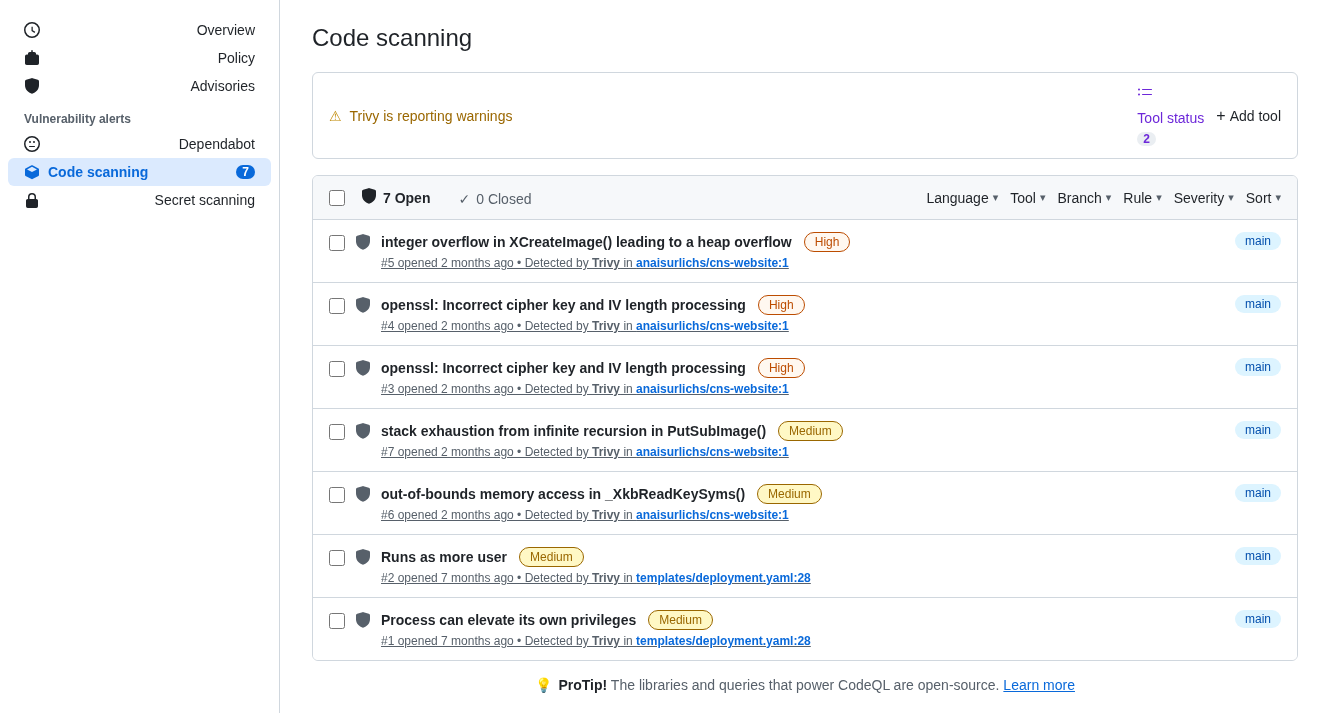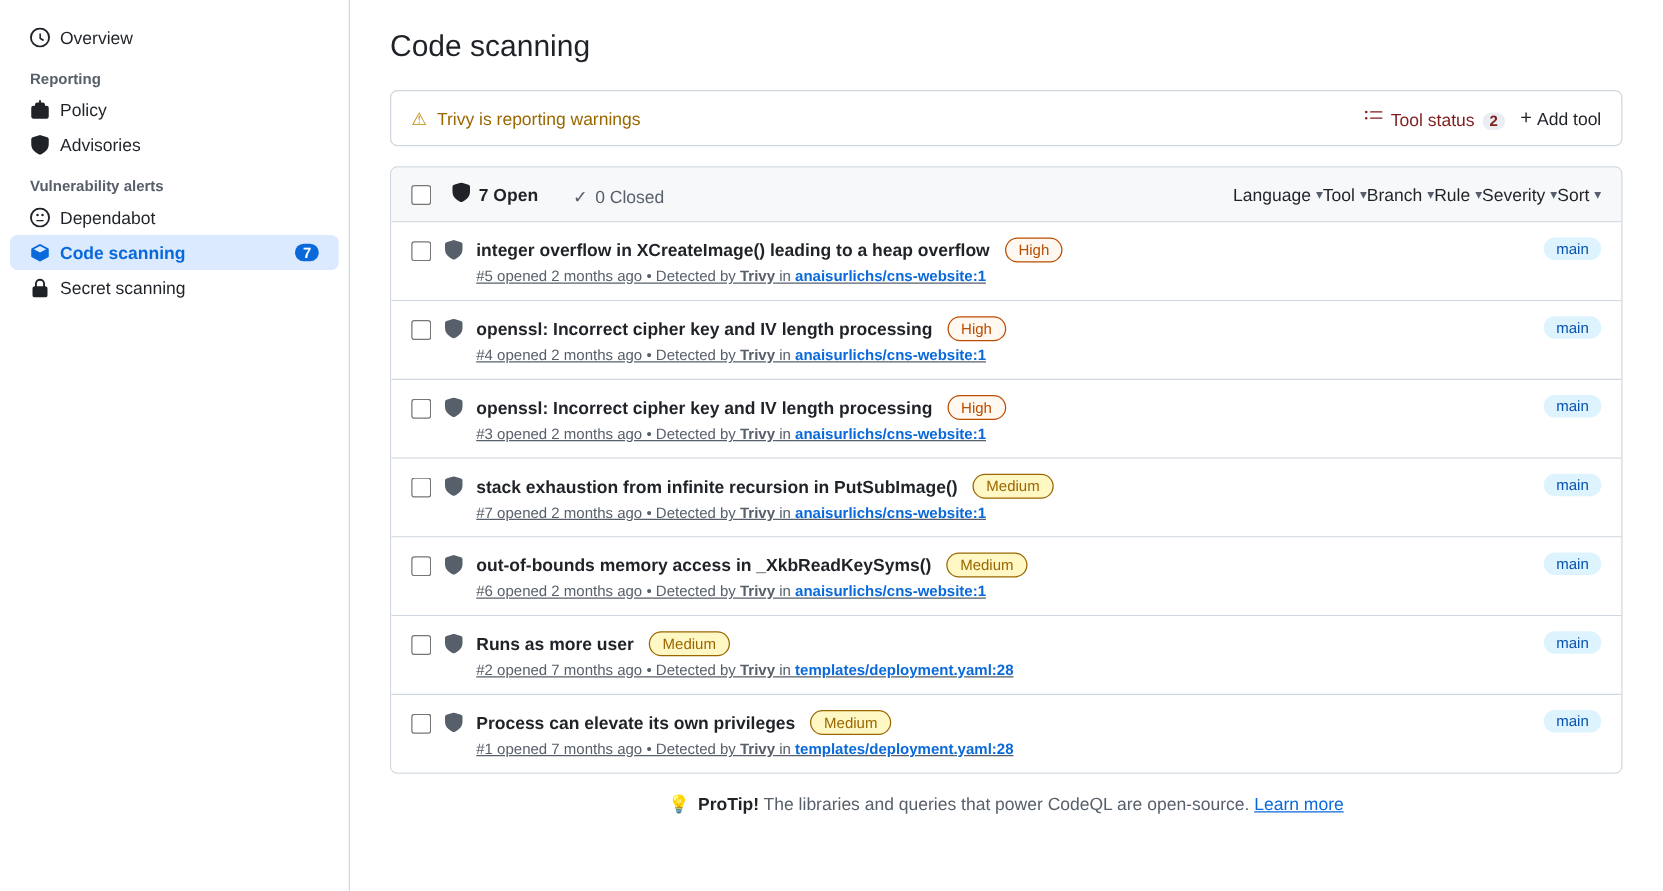--- a/index.html
+++ b/index.html
@@ -1,52 +1,52 @@
 <!DOCTYPE html>
 <html><head>
   <meta charset="utf-8">
   <style>
     * { box-sizing: border-box; margin: 0; padding: 0; }
     body { font-family: -apple-system, BlinkMacSystemFont, "Segoe UI", Helvetica, Arial, sans-serif; font-size: 14px; color: #1f2328; background: #fff; display: flex; min-height: 713px; }
 
     
     .sidebar { width: 280px; min-width: 280px; padding: 16px 0; border-right: 1px solid #d0d7de; }
-    .sidebar-item { display: flex; align-items: center; gap: 8px; padding: 6px 16px; cursor: pointer; color: #1f2328; text-decoration: none; font-size: 14px; border-radius: 6px; margin: 0 8px; }
+    .sidebar-item { display: flex; align-items: center; gap: 8px; padding: 6px 16px; cursor: pointer; color: #1f2328; text-decoration: none; font-size: 14px; border-radius: 6px; margin: 0 8px; justify-content: space-between; }
     .sidebar-item.active { background: #dbeafe; font-weight: 600; color: #0969da; }
     .sidebar-item .badge { margin-left: auto; background: #d1d5db; color: #1f2328; border-radius: 20px; padding: 0 6px; font-size: 12px; font-weight: 600; }
     .sidebar-item.active .badge { background: #0969da; color: #fff; }
     .sidebar-section-label { font-size: 12px; font-weight: 600; color: #57606a; padding: 12px 24px 4px; text-transform: none; letter-spacing: 0; }
     .sidebar-icon { width: 16px; height: 16px; display: inline-flex; align-items: center; justify-content: center; flex-shrink: 0; }
 
     
     .main { flex: 1; padding: 24px 32px; overflow: auto; }
     .page-title { font-size: 24px; font-weight: 400; margin-bottom: 20px; color: #1f2328; }
 
     
     .warning-banner { display: flex; align-items: center; justify-content: space-between; padding: 12px 16px; border: 1px solid #d0d7de; border-radius: 6px; margin-bottom: 16px; background: #fff; }
     .warning-left { display: flex; align-items: center; gap: 8px; color: #9a6700; font-weight: 500; }
     .warning-icon { color: #bf8700; }
     .warning-right { display: flex; align-items: center; gap: 12px; }
-    .tool-status-btn { display: flex; align-items: flex-end; gap: 6px; color: #7f1d1d; font-size: 14px; cursor: pointer; }
+    .tool-status-btn { display: flex; align-items: flex-start; gap: 6px; color: #6d28d9; font-size: 14px; cursor: pointer; flex-direction: column; }
     .tool-status-count { background: #eaeef2; border-radius: 20px; padding: 0 6px; font-size: 12px; font-weight: 600; }
     .add-tool-btn { display: flex; align-items: center; gap: 4px; color: #1f2328; font-size: 14px; cursor: pointer; font-weight: 500; }
 
     
     .search-bar { width: 100%; border: 1px solid #d0d7de; border-radius: 6px; padding: 8px 12px 8px 36px; font-size: 14px; color: #1f2328; background: #fff; margin-bottom: 16px; outline: none; position: relative; }
     .search-wrapper { position: relative; margin-bottom: 16px; }
     .search-icon-wrap { position: absolute; left: 10px; top: 50%; transform: translateY(-50%); color: #57606a; }
 
     
     .table-container { border: 1px solid #d0d7de; border-radius: 6px; overflow: hidden; }
     .table-header { display: flex; align-items: center; justify-content: space-between; padding: 12px 16px; background: #f6f8fa; border-bottom: 1px solid #d0d7de; }
     .table-header-left { display: flex; align-items: center; gap: 16px; }
     .open-closed-tabs { display: flex; align-items: flex-end; gap: 28px; }
     .tab { display: flex; align-items: center; gap: 6px; font-size: 14px; font-weight: 600; color: #1f2328; cursor: pointer; }
     .tab.inactive { font-weight: 400; color: #57606a; }
-    .table-header-right { display: flex; align-items: flex-start; }
+    .table-header-right { display: flex; align-items: flex-start; gap: 12px; }
     .filter-btn { font-size: 14px; color: #1f2328; cursor: pointer; display: flex; align-items: center; gap: 4px; }
 
     
     .table-row { display: flex; align-items: flex-start; padding: 12px 16px; border-bottom: 1px solid #d0d7de; gap: 10px; background: #fff; }
     .table-row:last-child { border-bottom: none; }
     .row-checkbox { margin-top: 3px; flex-shrink: 0; }
     .row-shield { flex-shrink: 0; margin-top: 2px; color: #57606a; }
     .row-content { flex: 1; }
     .row-title-line { display: flex; align-items: center; gap: 12px; flex-wrap: wrap; }
     .row-title { font-size: 14px; font-weight: 600; color: #1f2328; }
@@ -77,21 +77,20 @@
 <nav class="sidebar">
   <div class="sidebar-item">
     <span class="sidebar-icon">
       <svg width="16" height="16" viewBox="0 0 16 16" fill="currentColor">
         <path d="M8 0a8 8 0 1 1 0 16A8 8 0 0 1 8 0zm0 1.5a6.5 6.5 0 1 0 0 13 6.5 6.5 0 0 0 0-13zm.75 3.25v3.5l2.5 1.5-.75 1.25L7.5 9V4.75h1.25z"></path>
       </svg>
     </span>
     <span>Overview</span>
   </div>
 
-  <div class="sidebar-section-label">Reporting</div>
 
   <div class="sidebar-item">
     <span class="sidebar-icon">
       <svg width="16" height="16" viewBox="0 0 16 16" fill="currentColor">
         <path d="M8.75.75a.75.75 0 0 0-1.5 0V2h-1.5C4.784 2 4 2.784 4 3.75v.75H2.75A1.75 1.75 0 0 0 1 6.25v7C1 14.216 1.784 15 2.75 15h10.5A1.75 1.75 0 0 0 15 13.25v-7A1.75 1.75 0 0 0 13.25 4.5H12v-.75C12 2.784 11.216 2 10.25 2h-1.5V.75z"></path>
       </svg>
     </span>
     <span>Policy</span>
   </div>
 

